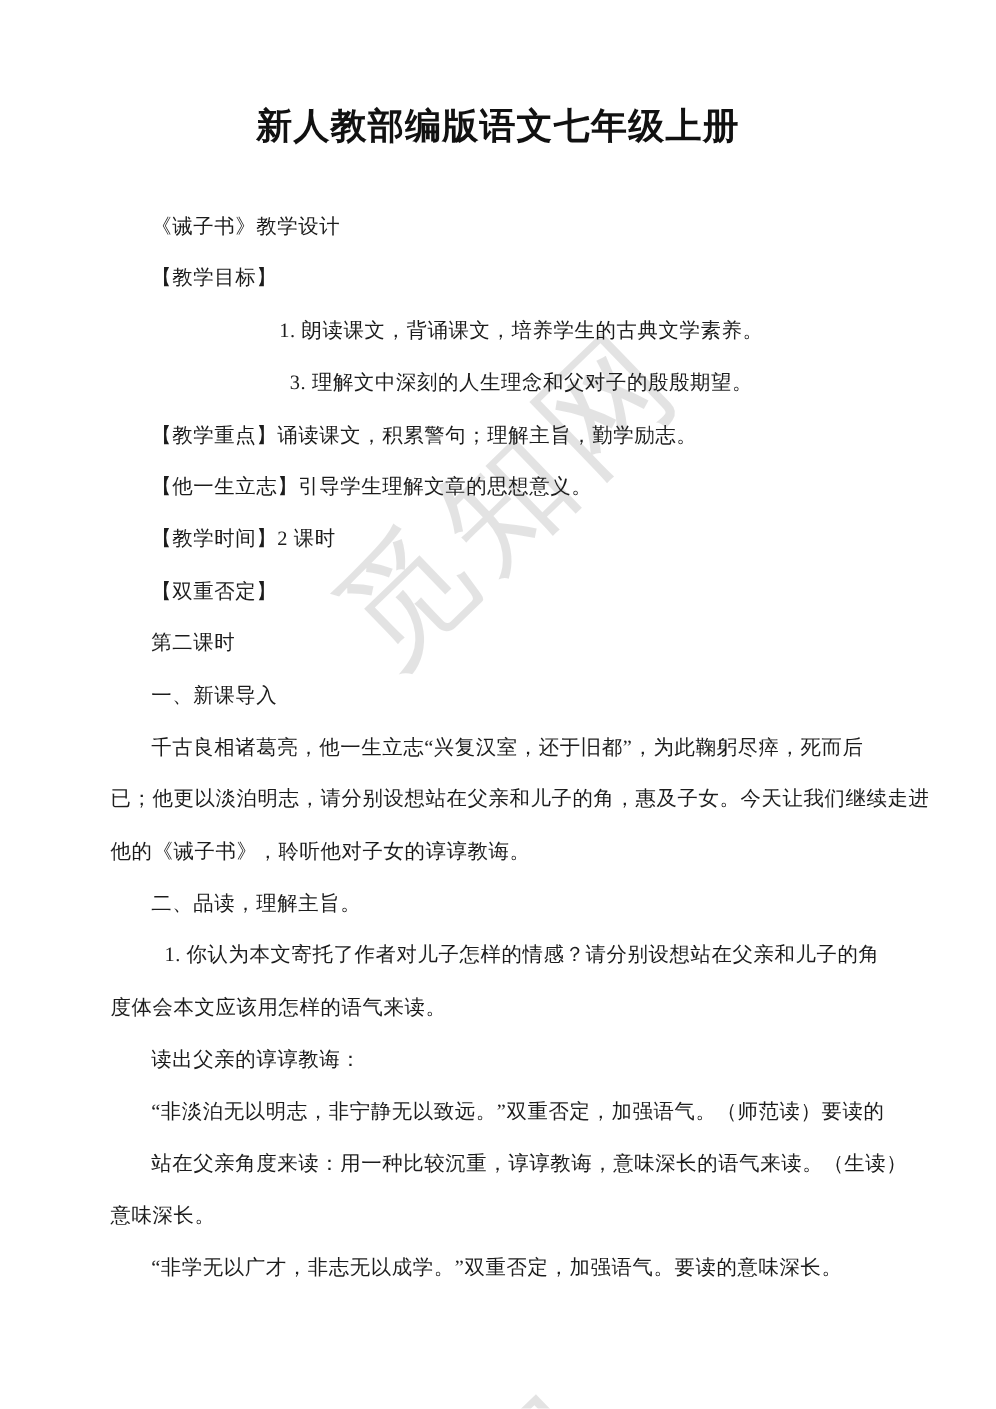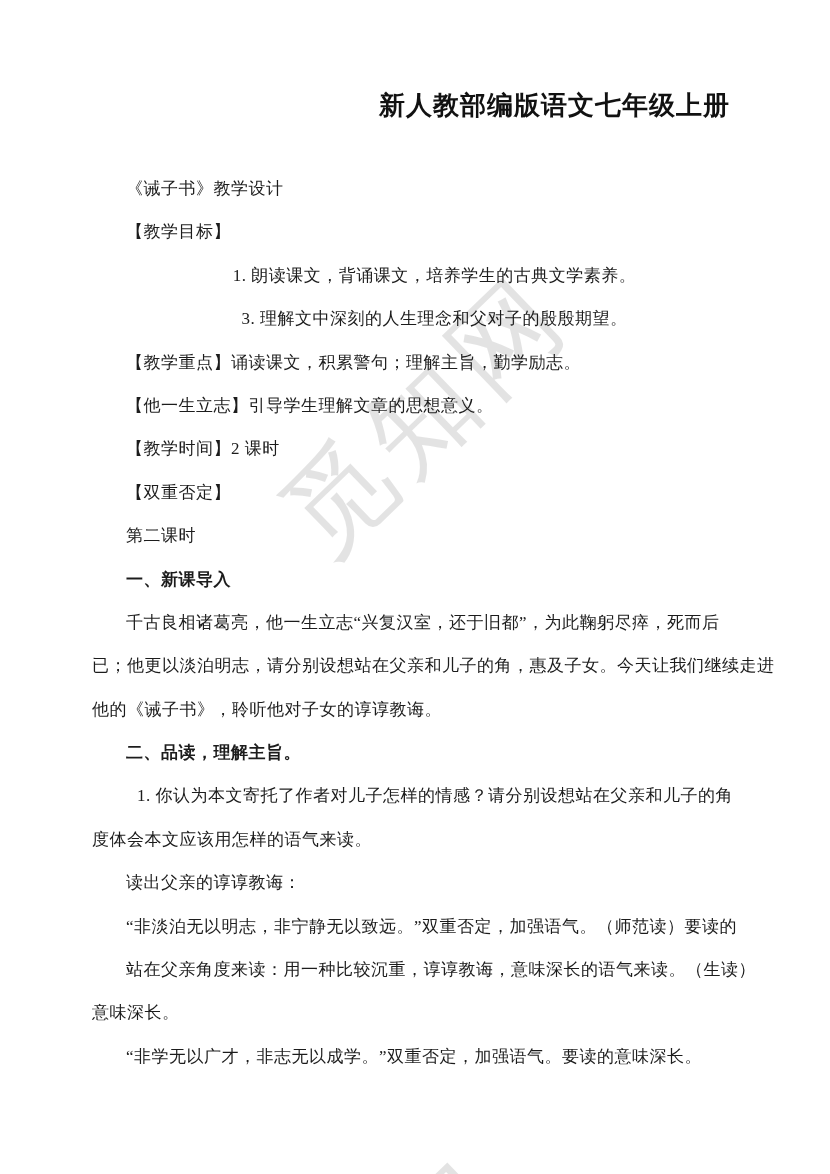--- a/index.html
+++ b/index.html
@@ -11,22 +11,22 @@
     position: relative;
     width: 830px;
     height: 1174px;
     background: #ffffff;
     overflow: hidden;
     font-family: "Liberation Serif", serif;
     color: #1c1c1c;
   }
   .doc-title {
     margin: 85px 100px 0 100px;
-    text-align: right;
-    font-size: 26px;
+    text-align: center;
+    font-size: 30px;
     font-weight: bold;
     line-height: 42px;
     color: #111111;
     letter-spacing: 1px;
     white-space: nowrap;
   }
   .body-text {
     position: absolute;
     left: 92px;
     top: 167px;
@@ -34,21 +34,21 @@
     font-size: 17px;
   }
   .line {
     height: 43.4px;
     line-height: 43.4px;
     white-space: nowrap;
     letter-spacing: 0.5px;
   }
   .ind  { padding-left: 34px; }   
   .list { padding-left: 45px; text-align: center; }   
-  .bold { font-weight: bold; }
+  .bold { font-weight: normal; }
   .watermark {
     position: absolute;
     width: 400px;
     height: 120px;
     text-align: center;
     font-size: 105px;
     line-height: 120px;
     letter-spacing: 10px;
     font-family: "Liberation Sans", sans-serif;
     color: rgba(0, 0, 0, 0.11);

